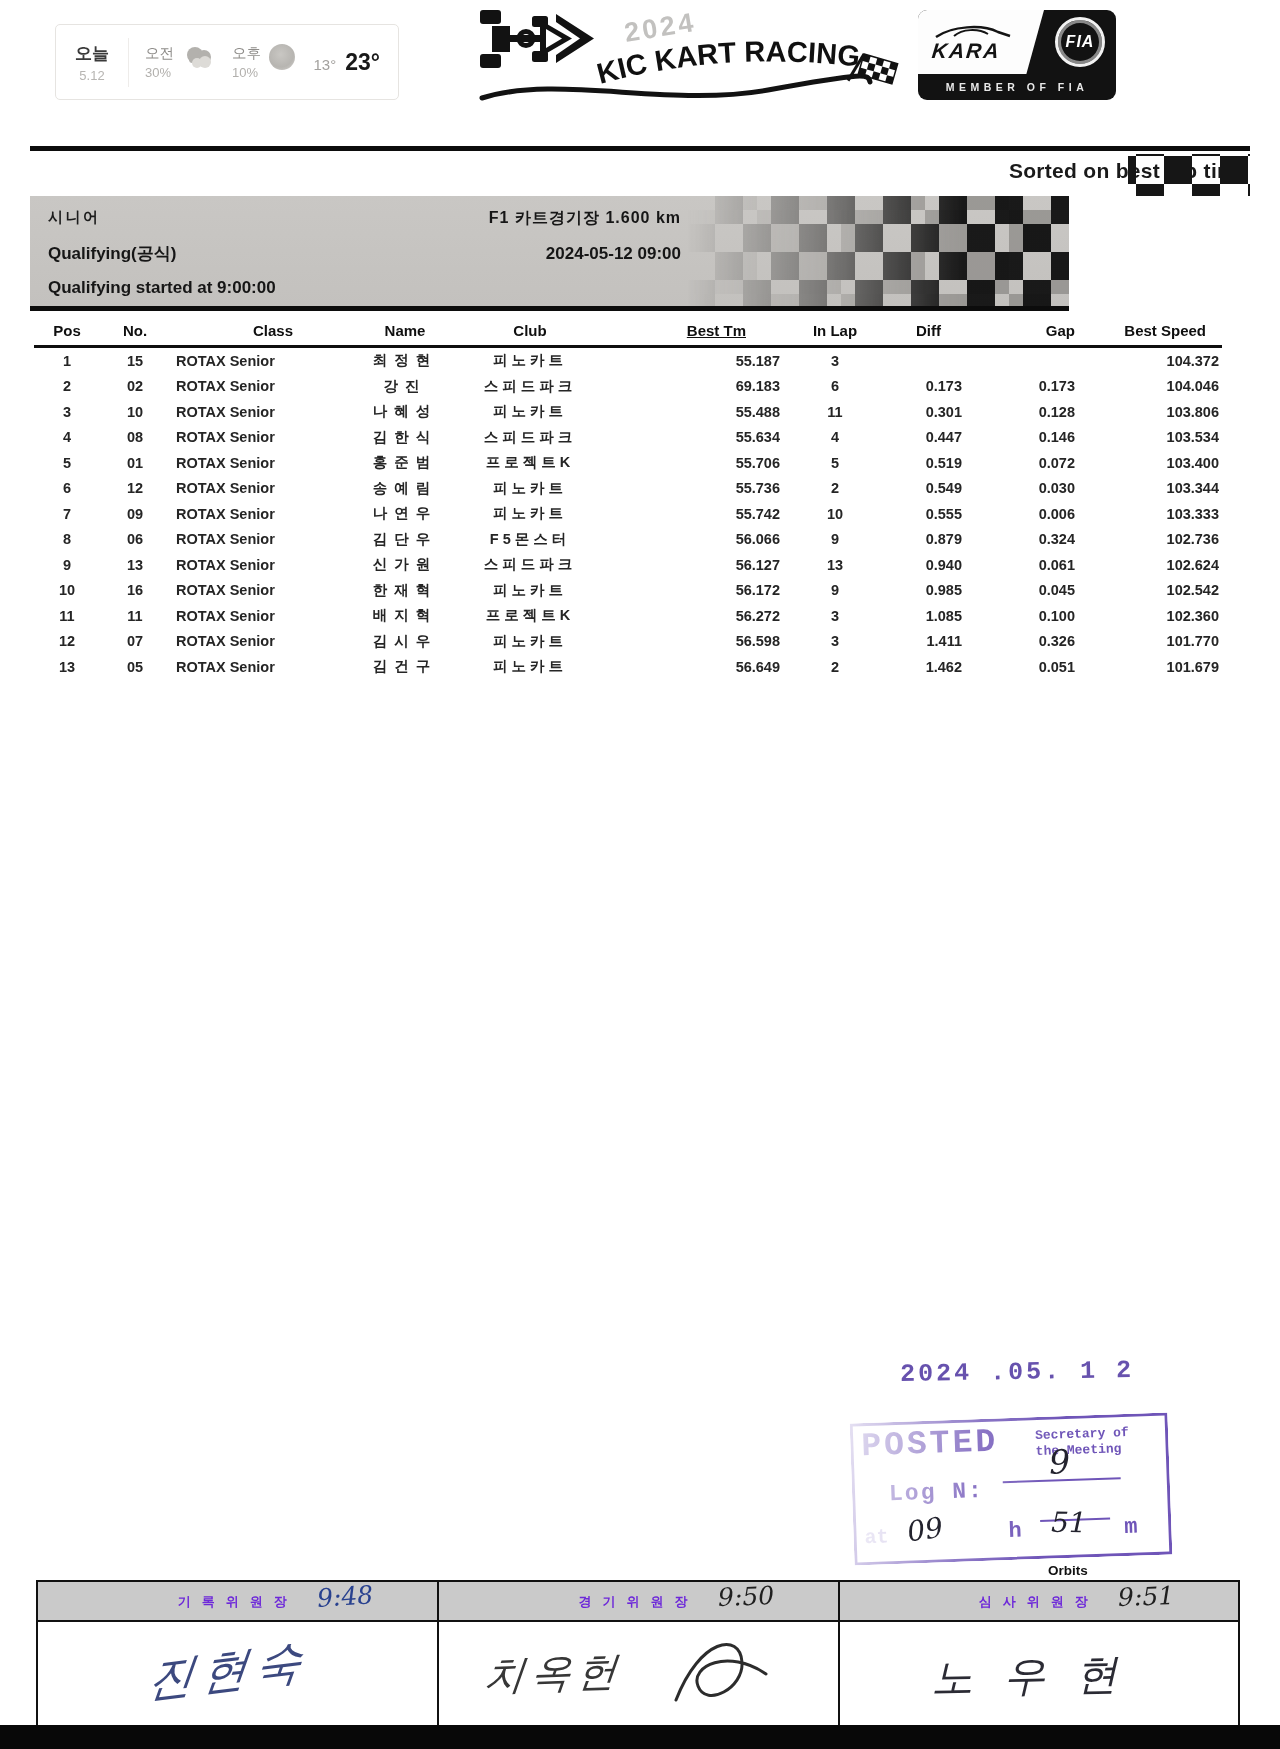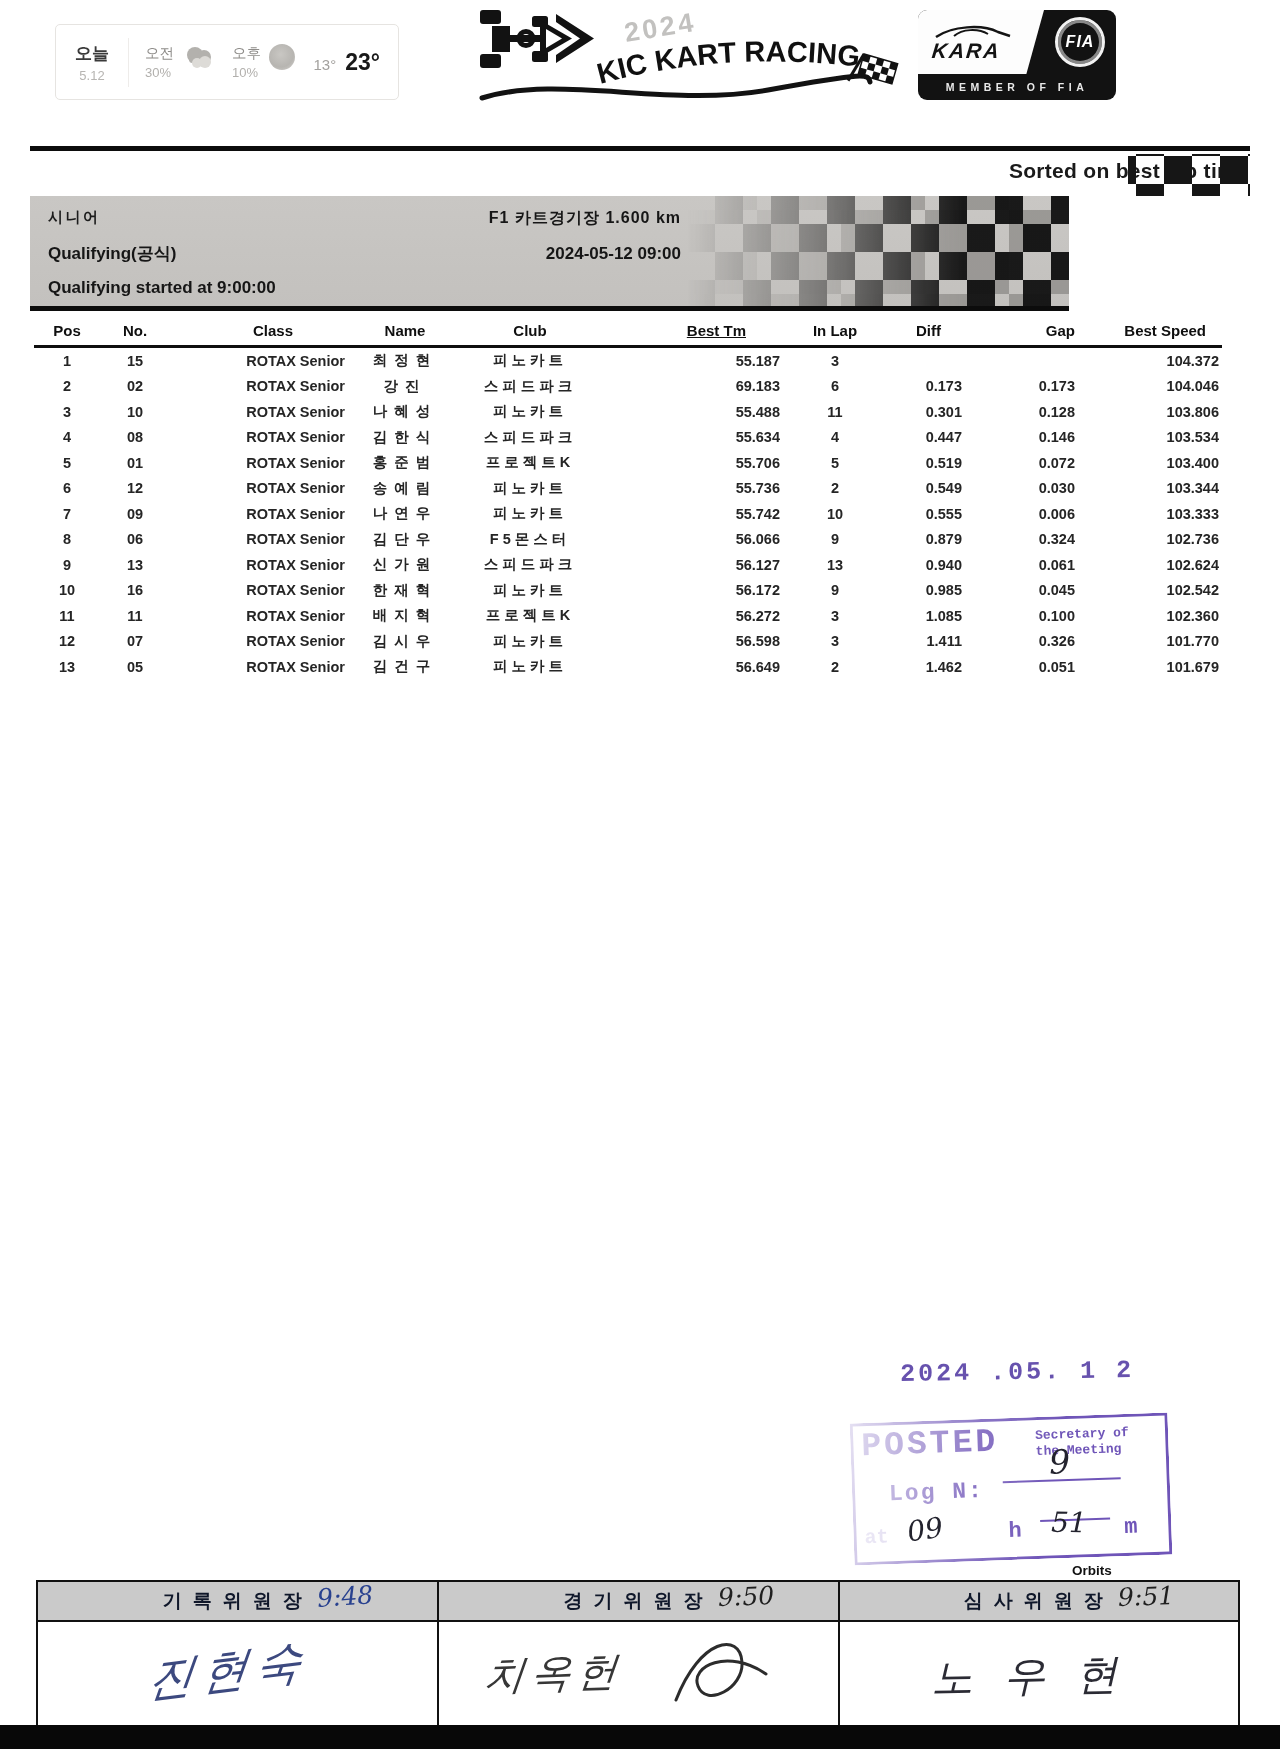--- a/index.html
+++ b/index.html
@@ -58,21 +58,21 @@
        repeating-conic-gradient(rgba(18,18,18,.96) 0% 25%, transparent 0% 50%) 0 0/56px 56px,
        repeating-conic-gradient(rgba(146,144,141,.85) 0% 25%, transparent 0% 50%) 28px 14px/84px 84px;
      -webkit-mask-image:linear-gradient(to right,transparent 0%,rgba(0,0,0,.45) 38%,#000 72%);
      mask-image:linear-gradient(to right,transparent 0%,rgba(0,0,0,.45) 38%,#000 72%);}
 
   
   .results{position:absolute;left:34px;top:318px;width:1188px;border-collapse:collapse;table-layout:fixed;}
   .results th{font-size:15px;font-weight:bold;color:#0f0f0f;padding:4px 0 6px;border-bottom:3px solid #0f0f0f;}
   .results td{font-size:14.5px;font-weight:bold;color:#252525;padding:3px 0 3.5px;}
   .c-pos,.c-no,.c-lap{text-align:center;}
-  .c-class{text-align:right;padding-left:6px !important;}
+  .c-class{text-align:left;padding-left:6px !important;}
   th.c-class{text-align:right;padding-right:52px !important;}
   .c-name,.c-club{text-align:center;}
   td.c-name{letter-spacing:7px;}
   td.c-club{letter-spacing:4px;}
   .c-best{text-align:right;padding-right:10px !important;}
   th.c-best{padding-right:44px !important;text-decoration:underline;}
   .c-diff{text-align:right;padding-right:3px !important;}
   th.c-diff{padding-right:24px !important;}
   .c-gap{text-align:right;padding-right:2px !important;}
   .c-speed{text-align:right;padding-right:3px !important;}
@@ -92,27 +92,27 @@
   .st-line1{position:absolute;left:148px;top:60px;width:118px;border-bottom:2.5px solid #6f55b8;}
   .st-at{position:absolute;left:8px;top:100px;font-size:20px;font-weight:bold;opacity:.4;}
   .st-h{position:absolute;left:152px;top:98px;font-size:22px;font-weight:bold;}
   .st-m{position:absolute;left:268px;top:98px;font-size:22px;font-weight:bold;}
   .st-line2{position:absolute;left:184px;top:100px;width:70px;border-bottom:2.5px solid #6f55b8;}
   .stamp-hand{position:absolute;inset:0;font-family:"DejaVu Serif",serif;font-style:italic;color:#23232e;}
   .hd-9{position:absolute;left:198px;top:26px;font-size:33px;}
   .hd-09{position:absolute;left:54px;top:92px;font-size:28px;transform:rotate(-6deg);}
   .hd-51{position:absolute;left:198px;top:90px;font-size:28px;transform:rotate(3deg);}
 
-  .watermark{position:absolute;left:1072px;top:1563px;font-size:13.5px;font-weight:bold;color:#111;}
+  .watermark{position:absolute;left:1048px;top:1563px;font-size:13.5px;font-weight:bold;color:#111;}
 
   
   .sig-table{position:absolute;left:36px;top:1580px;width:1204px;border-collapse:collapse;}
   .sig-table td{border:2.5px solid #111;}
   .sig-head{height:36px;background:#cacaca;position:relative;text-align:center;}
-  .sig-title{font-size:19px;font-weight:bold;letter-spacing:11px;color:#0f172a;}
+  .sig-title{font-size:13px;font-weight:bold;letter-spacing:11px;color:#6d28d9;}
   .ink{font-family:"DejaVu Serif",serif;font-style:italic;}
   .sig-time{position:absolute;right:16%;top:0;font-size:25px;}
   .t-blue{color:#28418f;transform:rotate(-4deg);display:inline-block;}
   .t-dark{color:#1f1f1f;transform:rotate(-2deg);display:inline-block;}
   .sig-cell{height:102px;position:relative;background:#fff;}
   .signature{position:absolute;display:inline-block;}
   .s1{left:110px;top:18px;font-size:46px;color:#22306e;letter-spacing:8px;
       transform:rotate(-7deg) skewX(-14deg);opacity:.88;}
   .s2{left:46px;top:24px;font-size:40px;color:#222;letter-spacing:6px;
       transform:rotate(-2deg) skewX(-8deg);opacity:.9;}

